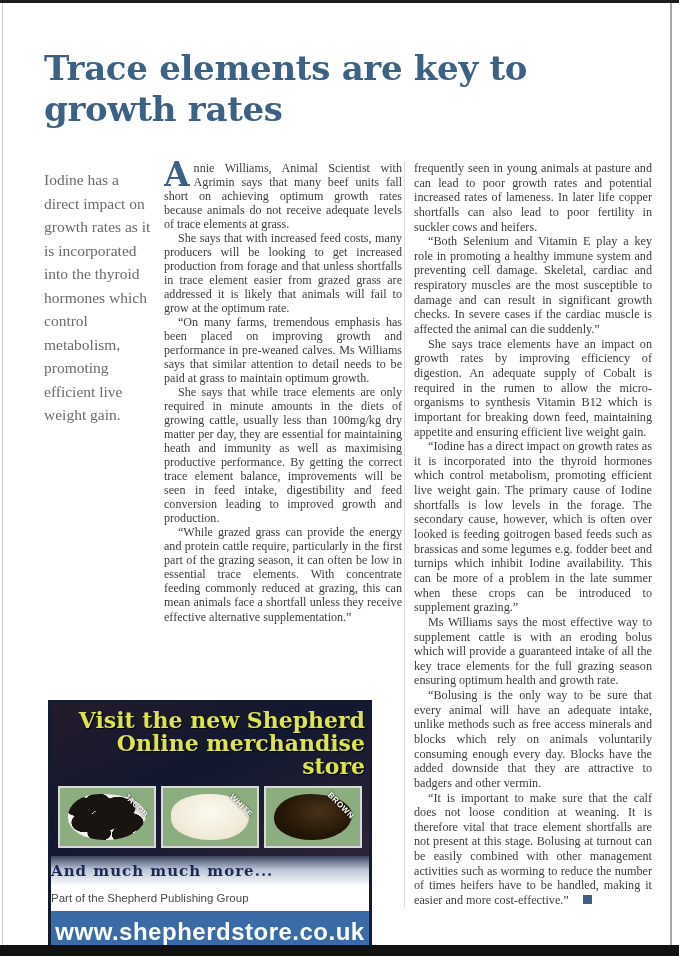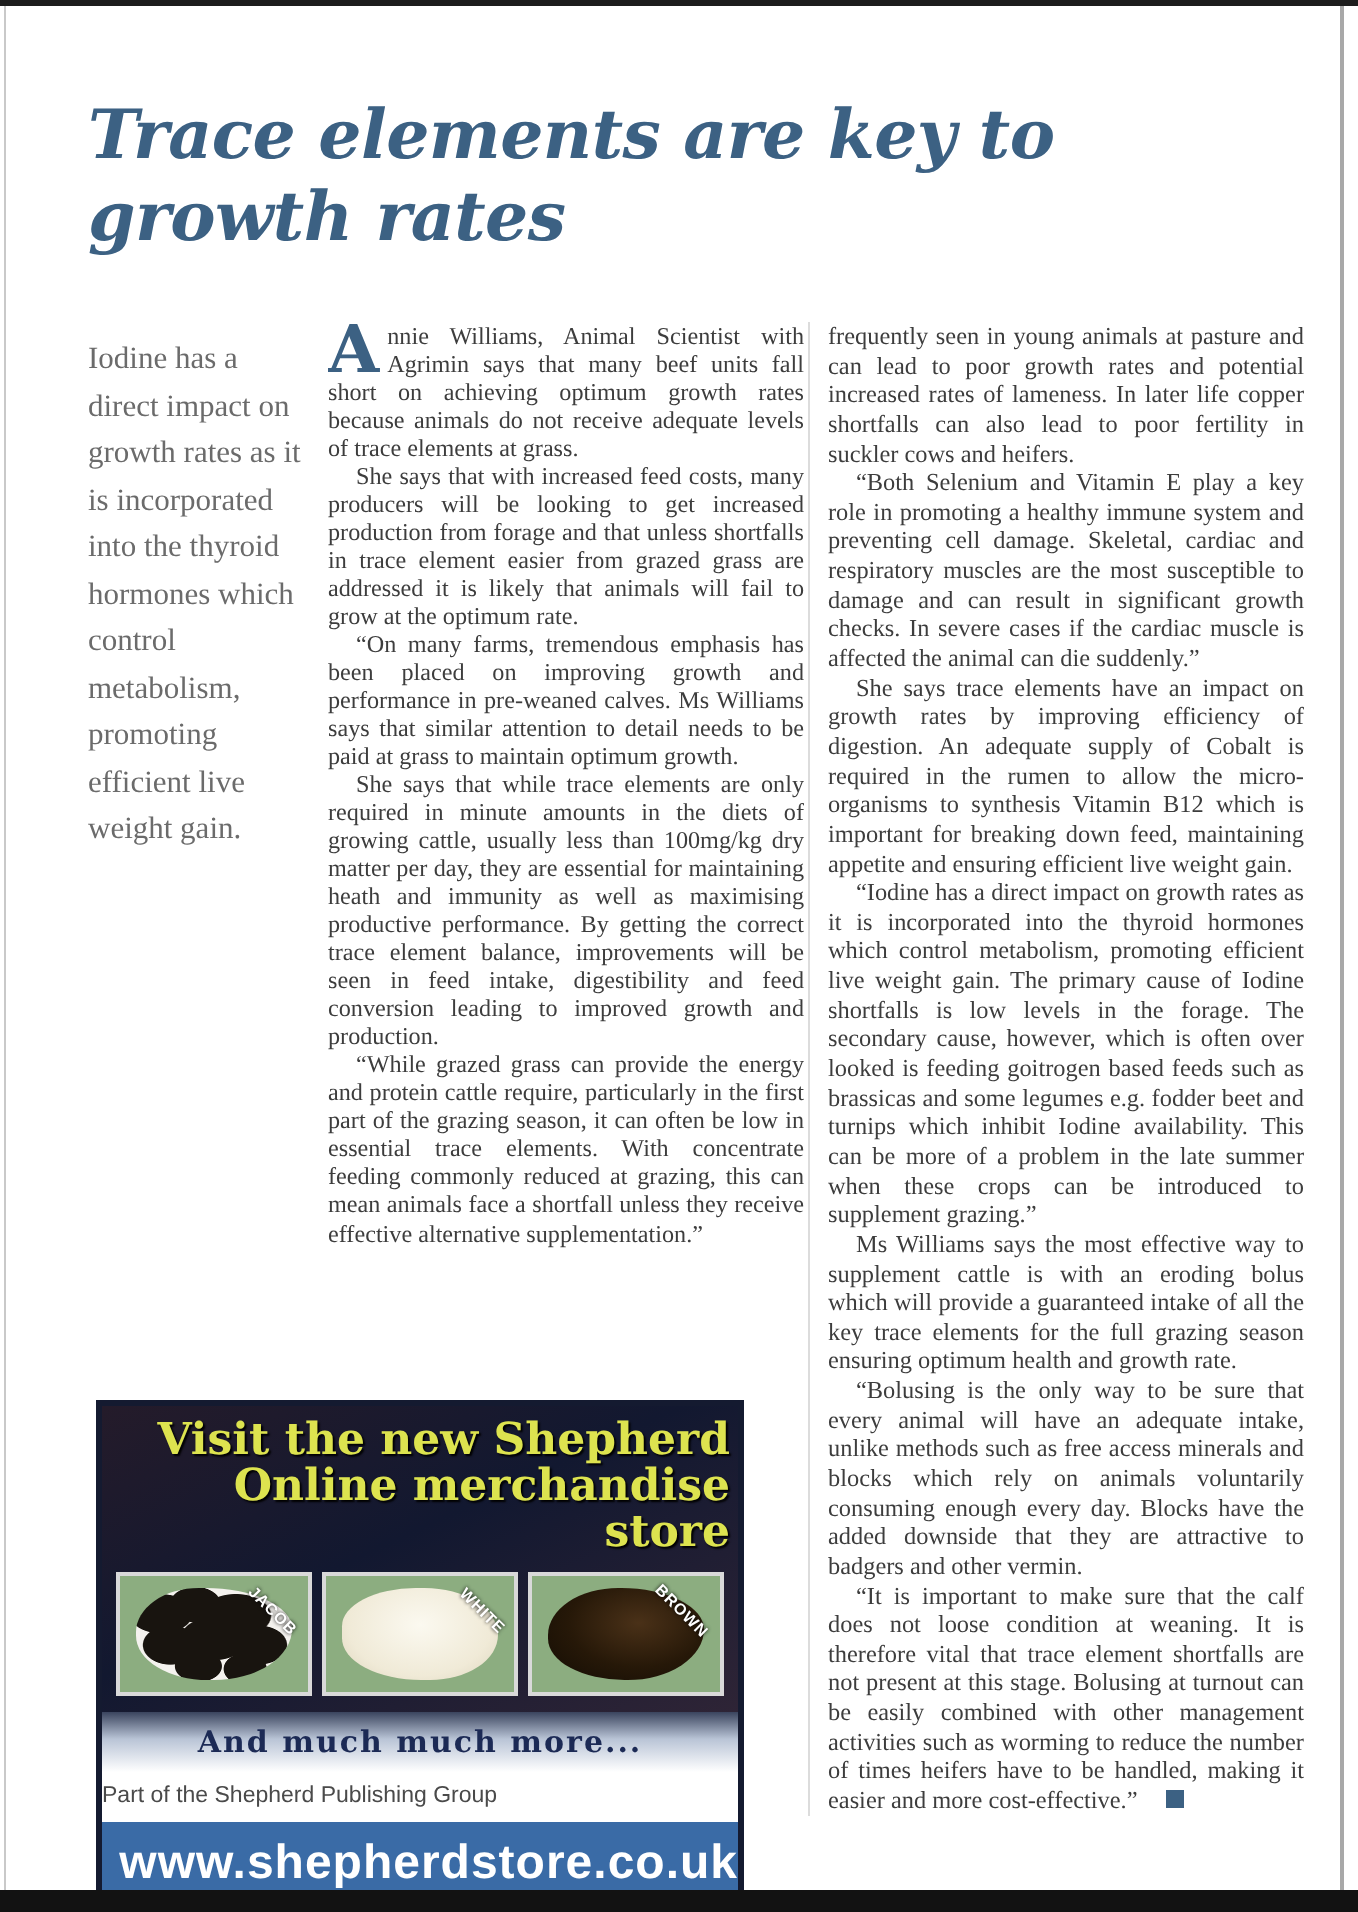--- a/index.html
+++ b/index.html
@@ -8,21 +8,21 @@
   .page{position:absolute;inset:0;background:#fff;}
 
   
   .top-rule{position:absolute;top:0;left:0;width:679px;height:3px;background:#1d1d1d;}
   .left-edge{position:absolute;top:3px;left:2px;width:1px;height:942px;background:#c9c9c9;}
   .right-edge{position:absolute;top:3px;right:7px;width:2px;height:942px;background:#a8a8a8;}
   .bottom-band{position:absolute;bottom:0;left:0;width:679px;height:11px;background:#121212;}
 
   .title{position:absolute;left:44px;top:48px;width:540px;margin:0;
          font-family:"DejaVu Serif","Liberation Serif",serif;font-weight:600;
-         font-size:34px;line-height:1.22;color:#3c6183;letter-spacing:-0.3px;font-style:italic;}
+         font-size:34px;line-height:1.22;color:#3c6183;letter-spacing:-0.3px;}
 
   .pullquote{position:absolute;left:44px;top:168px;width:112px;
              font-size:15.5px;line-height:1.52;color:#6b6b6b;}
 
   .col{position:absolute;top:161px;font-size:12.1px;line-height:1.16;color:#3d3d3d;
        text-align:justify;}
   .col p{margin:0;}
   .col1{left:164px;width:238px;height:535px;overflow:hidden;}
   .col2{left:404px;width:248px;border-left:1px solid #dcdcdc;padding-left:9px;
         box-sizing:border-box;font-size:12.2px;line-height:1.2;}
@@ -57,26 +57,26 @@
       radial-gradient(12px 8px at 40% 85%, #18140f 96%, transparent),
       radial-gradient(11px 8px at 70% 88%, #18140f 96%, transparent);}
   .fleece.white{background:radial-gradient(ellipse at 50% 40%, #fbf9f0 0%, #f0ead7 65%, #dcd4bc 100%);
     border-radius:50% 50% 46% 54% / 44% 54% 52% 48%;}
   .fleece.brown{background:radial-gradient(ellipse at 58% 38%, #4a3118 0%, #261808 55%, #130c04 100%);
     border-radius:46% 54% 50% 50% / 52% 46% 56% 46%;}
   .fleece-label{position:absolute;top:13px;right:2px;transform:rotate(45deg);
                 color:#fff;font-family:"Liberation Sans",sans-serif;font-size:8px;
                 font-weight:bold;letter-spacing:0.5px;text-shadow:0 0 2px #000;}
   .ad-gradient{height:30px;background:linear-gradient(#3a445e 0%,#b9c4d6 45%,#ffffff 100%);
-               text-align:center;}
+               text-align:left;}
   .ad-tagline{font-family:"DejaVu Serif","Liberation Serif",serif;font-weight:bold;
               font-size:15px;color:#1c2a55;line-height:30px;letter-spacing:1px;}
   .ad-footnote{background:#fff;height:25px;line-height:25px;padding-left:0;
                font-family:"Liberation Sans",sans-serif;font-size:11.5px;color:#4a4a4a;}
-  .ad-url{background:#3a6ba6;height:41px;line-height:41px;text-align:right;
+  .ad-url{background:#3a6ba6;height:41px;line-height:41px;text-align:center;
           font-family:"Liberation Sans",sans-serif;font-weight:bold;font-size:24px;
           color:#fff;letter-spacing:0.5px;cursor:pointer;}
 
   .footer{position:absolute;left:46px;top:926px;font-size:13px;color:#6f6f6f;
           font-family:"Liberation Serif",serif;}
   .footer .sep{color:#b9b9b9;margin:0 7px;}
 </style>
 </head>
 <body>
 

